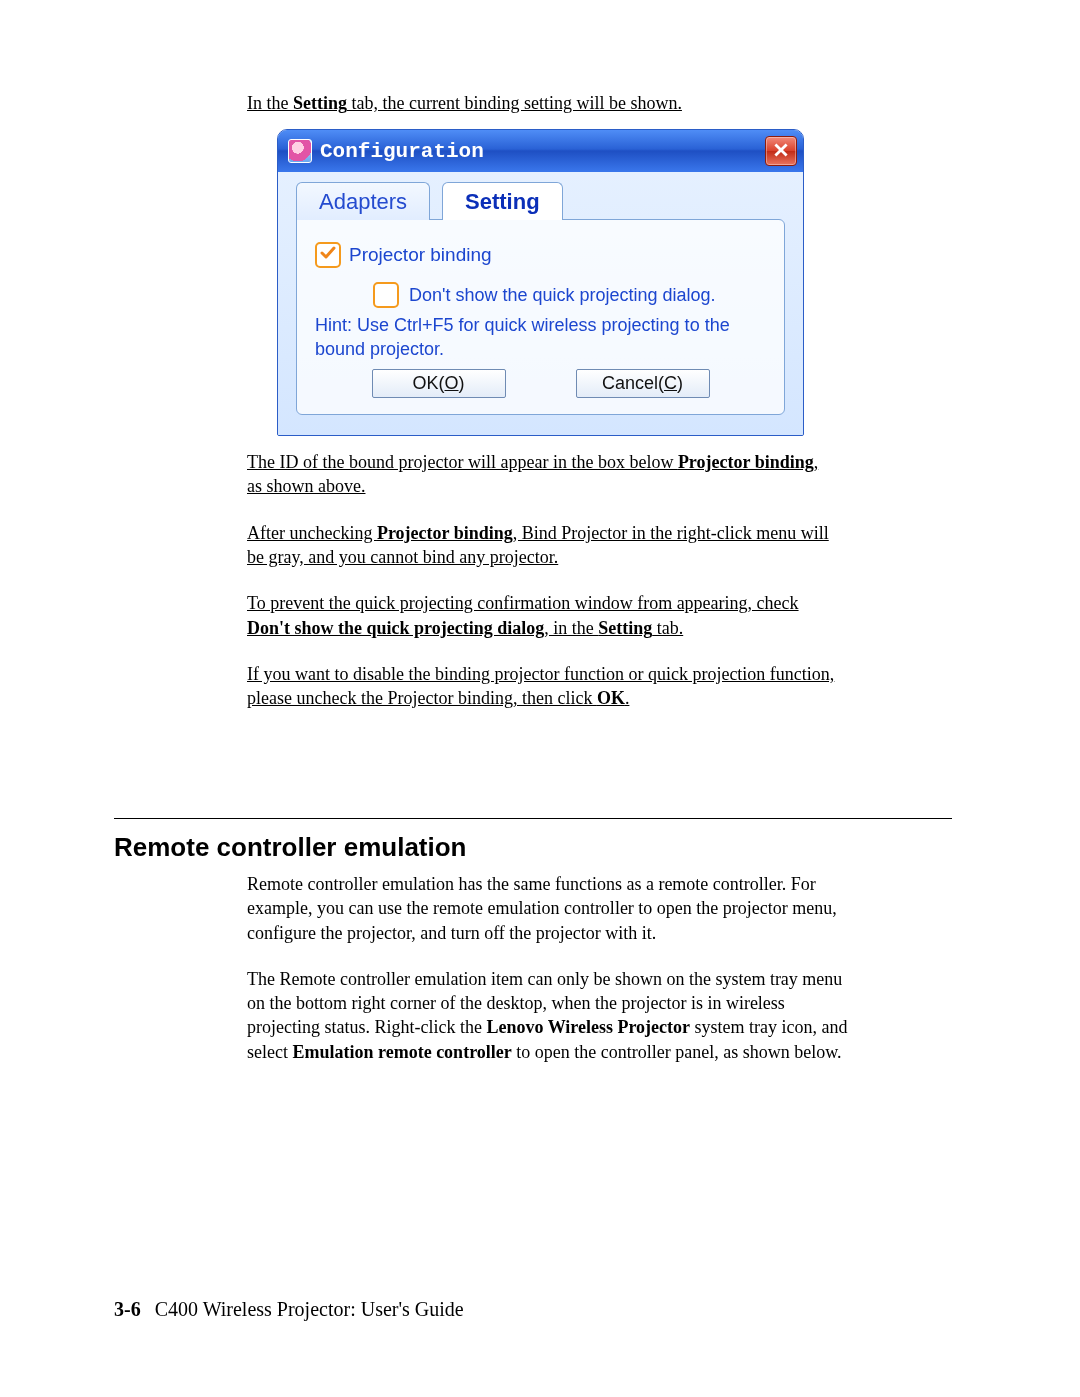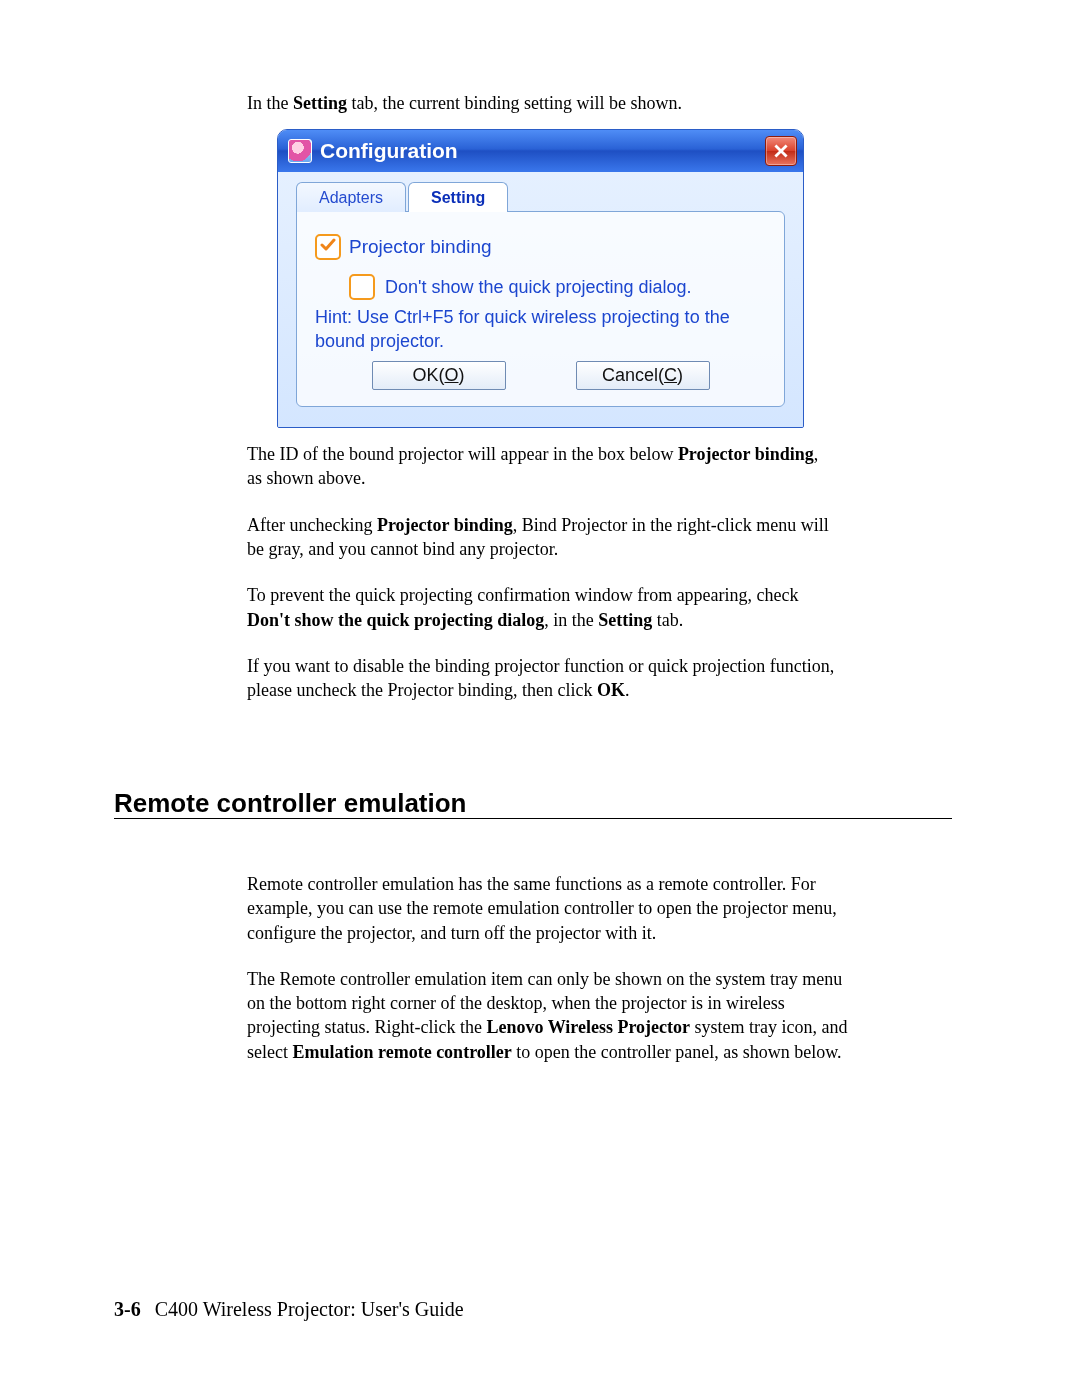--- a/index.html
+++ b/index.html
@@ -19,20 +19,21 @@
   .body-col {
     position: absolute;
     left: 247px;
     top: 91px;
     width: 588px;
   }
   .body-col p {
     margin: 0 0  0;
     font-size: 18px;
     line-height: 1.35;
+    text-decoration: underline;
   }
   .body-col .para-gap { margin-bottom: 22px; }
   .body-col .para-gap-s { margin-bottom: 14px; }
   .bold { font-weight: 700; }
 
   
   .dialog-wrap {
     margin: 6px 0 14px 30px;
     width: 528px;
   }
@@ -48,20 +49,21 @@
   .dlg-titlebar {
     height: 42px;
     background: linear-gradient(to bottom, #4f8df6 0%, #2a62d6 45%, #1e4fc3 50%, #3a77ec 100%);
     display: flex;
     align-items: center;
     padding: 0 10px 0 10px;
     color: #fff;
     font-weight: 700;
     font-size: 21px;
     position: relative;
+    font-family: Liberation Mono, monospace;
   }
   .dlg-app-icon {
     width: 22px; height: 22px;
     margin-right: 8px;
     background: radial-gradient(circle at 40% 35%, #ffd0e4 0 30%, #e254a6 31% 70%, transparent 71%),
                 linear-gradient(#cfe4ff,#6aa7f0);
     border: 1px solid #fff;
     border-radius: 3px;
   }
   .dlg-close {
@@ -81,27 +83,27 @@
     padding: 10px 18px 20px;
   }
   .tabs {
     display: flex;
     align-items: flex-end;
     gap: 0;
     margin-bottom: -1px;
   }
   .tab {
     padding: 6px 22px 5px;
-    font-size: 16px;
+    font-size: 22px;
     border: 1px solid #7fa6d8;
     border-bottom: none;
     border-radius: 6px 6px 0 0;
     background: linear-gradient(#f3f8ff,#e1edff);
     color: #2148c1;
-    margin-right: 2px;
+    margin-right: 12px;
   }
   .tab.active {
     color: #0b2fb8;
     font-weight: 700;
     background: #fff;
     border-color: #7fa6d8;
   }
   .tab.inactive { color: #244bcf; font-weight: 400; }
   .tab-pane {
     border: 1px solid #7fa6d8;
@@ -133,21 +135,21 @@
     border: 1px solid #6f92c5;
     background: #fff;
     color: #1c46cf;
     font-size: 18px;
     font-family: Arial, sans-serif;
   }
   .second-chk-row {
     display: flex;
     align-items: center;
     gap: 10px;
-    margin-left: 34px;
+    margin-left: 58px;
     color: #1c46cf;
     font-size: 18px;
     margin-bottom: 6px;
   }
   .hint-text {
     color: #1c46cf;
     font-size: 18px;
     line-height: 1.3;
     margin: 4px 0 8px 0;
   }
@@ -174,21 +176,21 @@
   .section-rule {
     position: absolute;
     left: 114px;
     top: 818px;
     width: 838px;
     border-top: 1.5px solid #000;
   }
   .section-heading {
     position: absolute;
     left: 114px;
-    top: 788px;
+    top: 832px;
     font-family: Arial, Helvetica, sans-serif;
     font-weight: 700;
     font-size: 26px;
   }
   .lower-col {
     position: absolute;
     left: 247px;
     top: 872px;
     width: 604px;
   }

